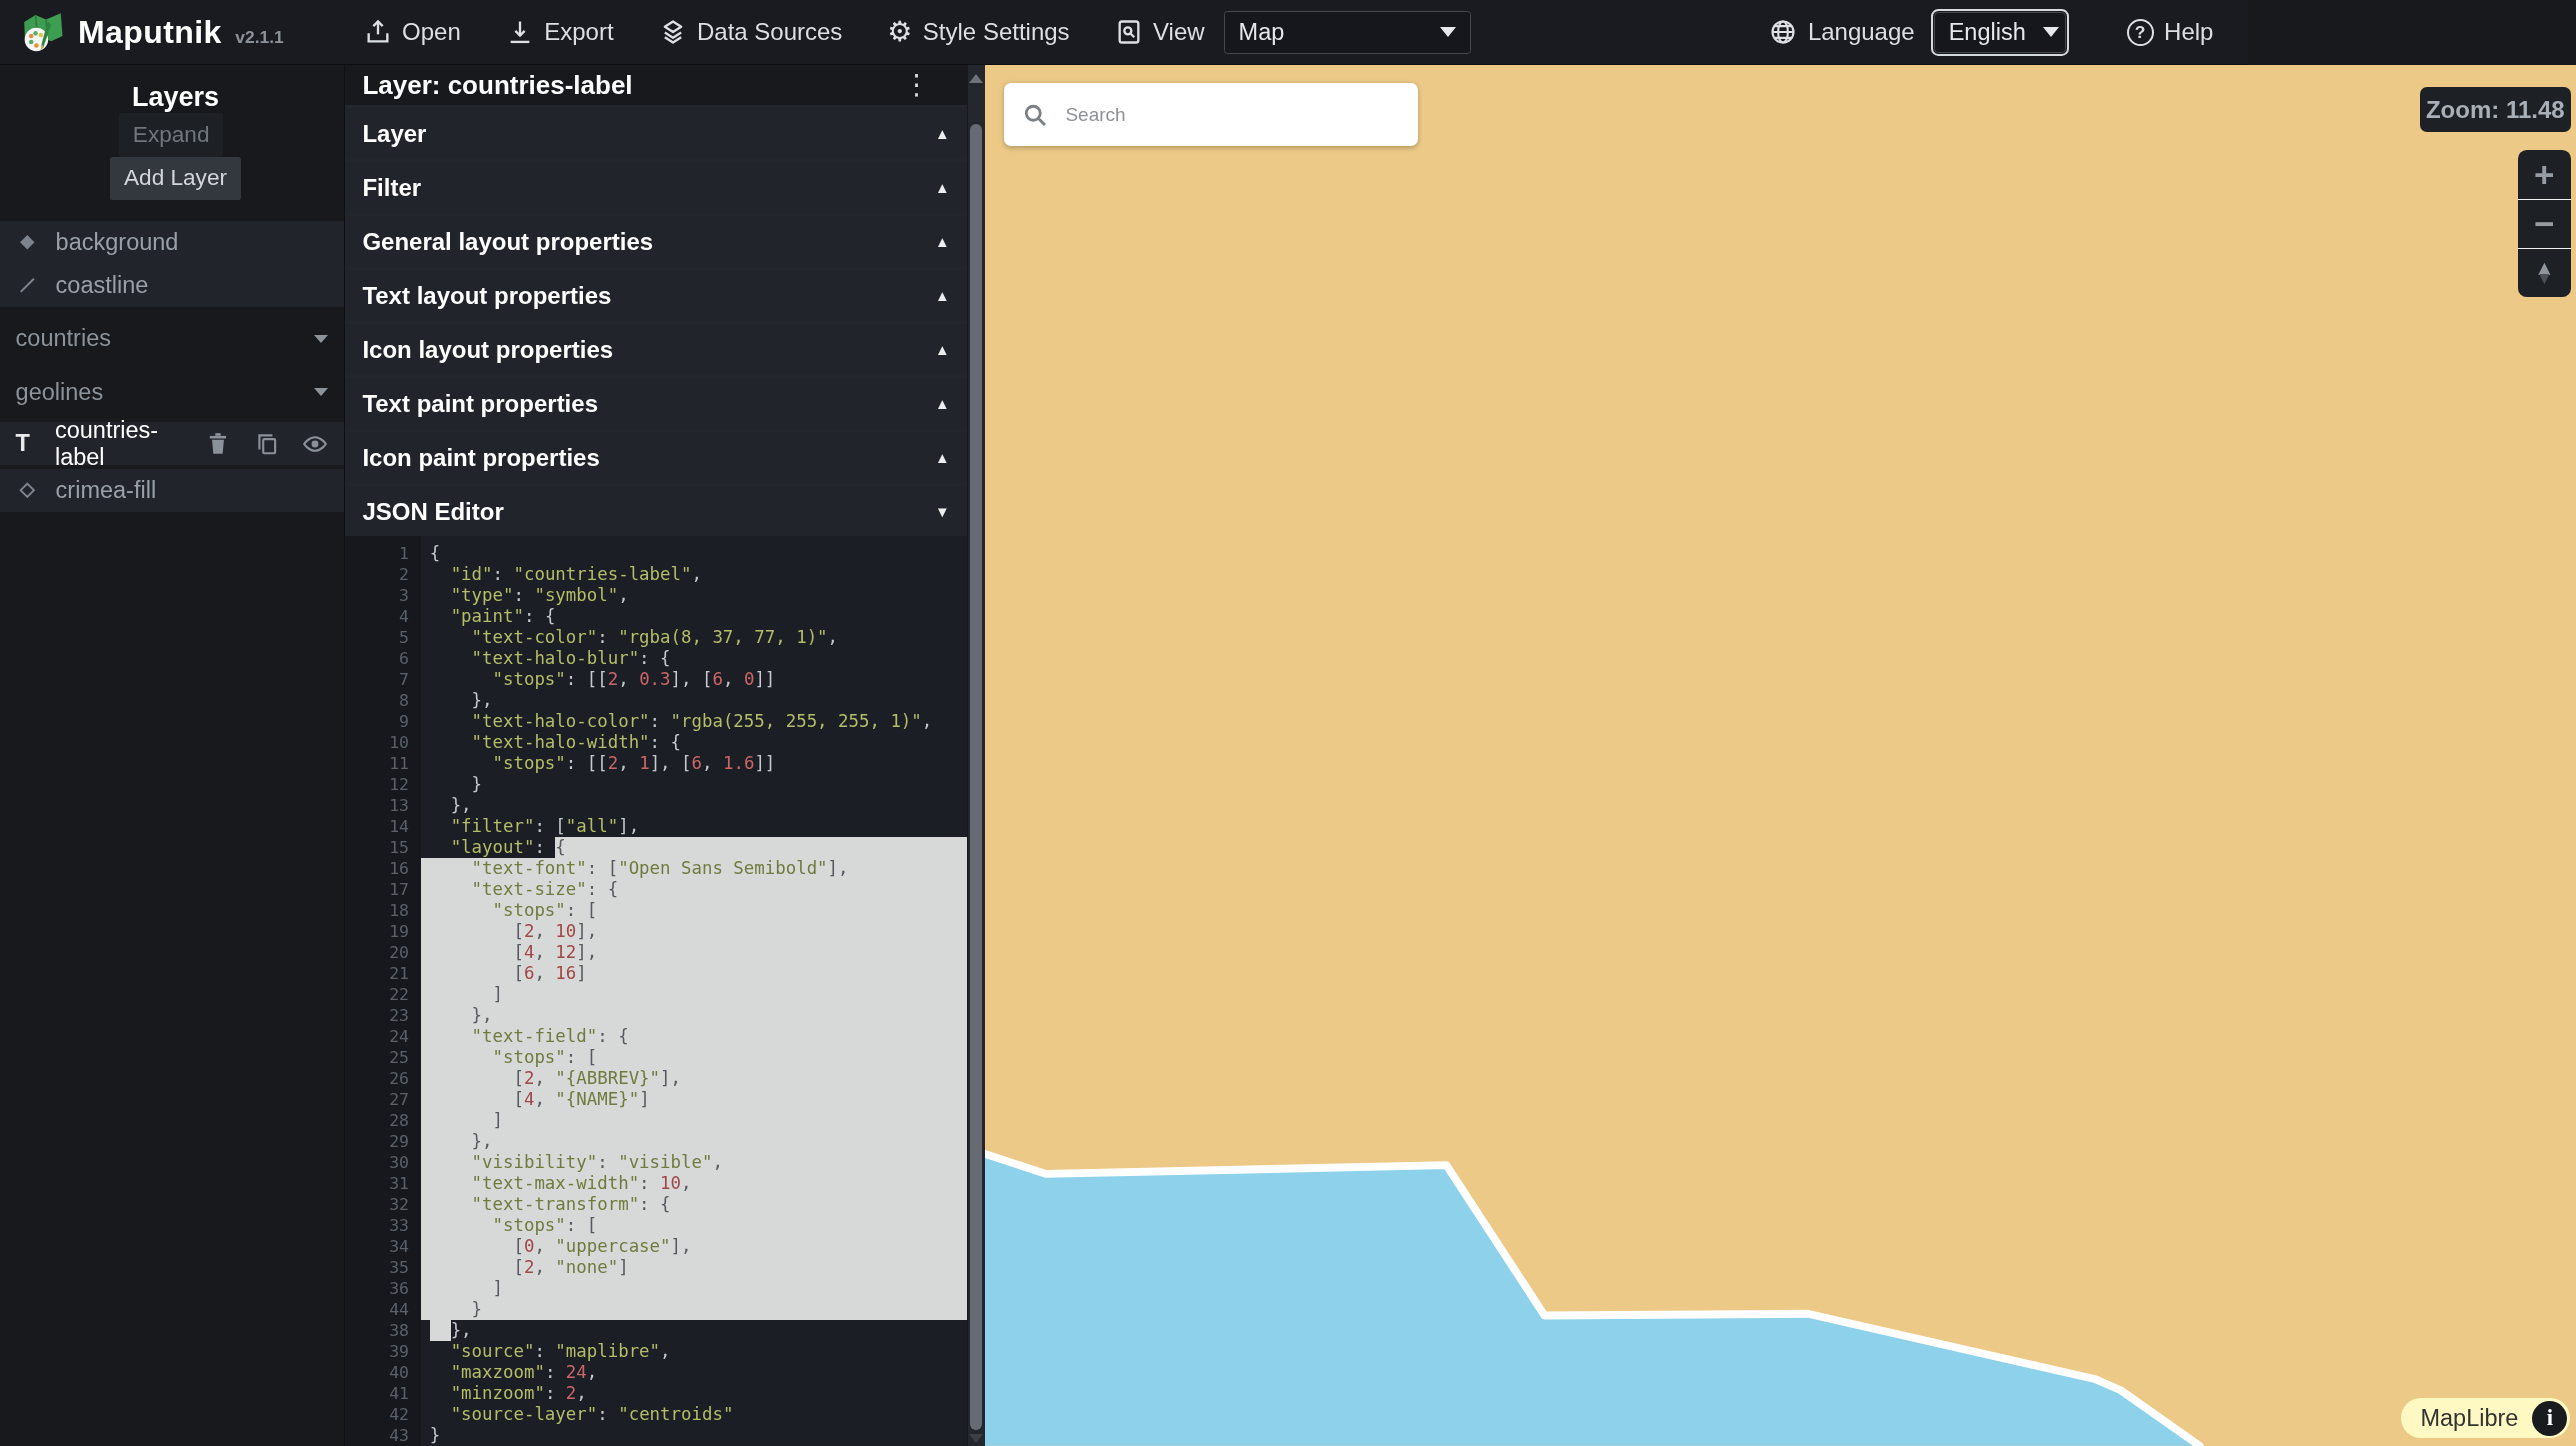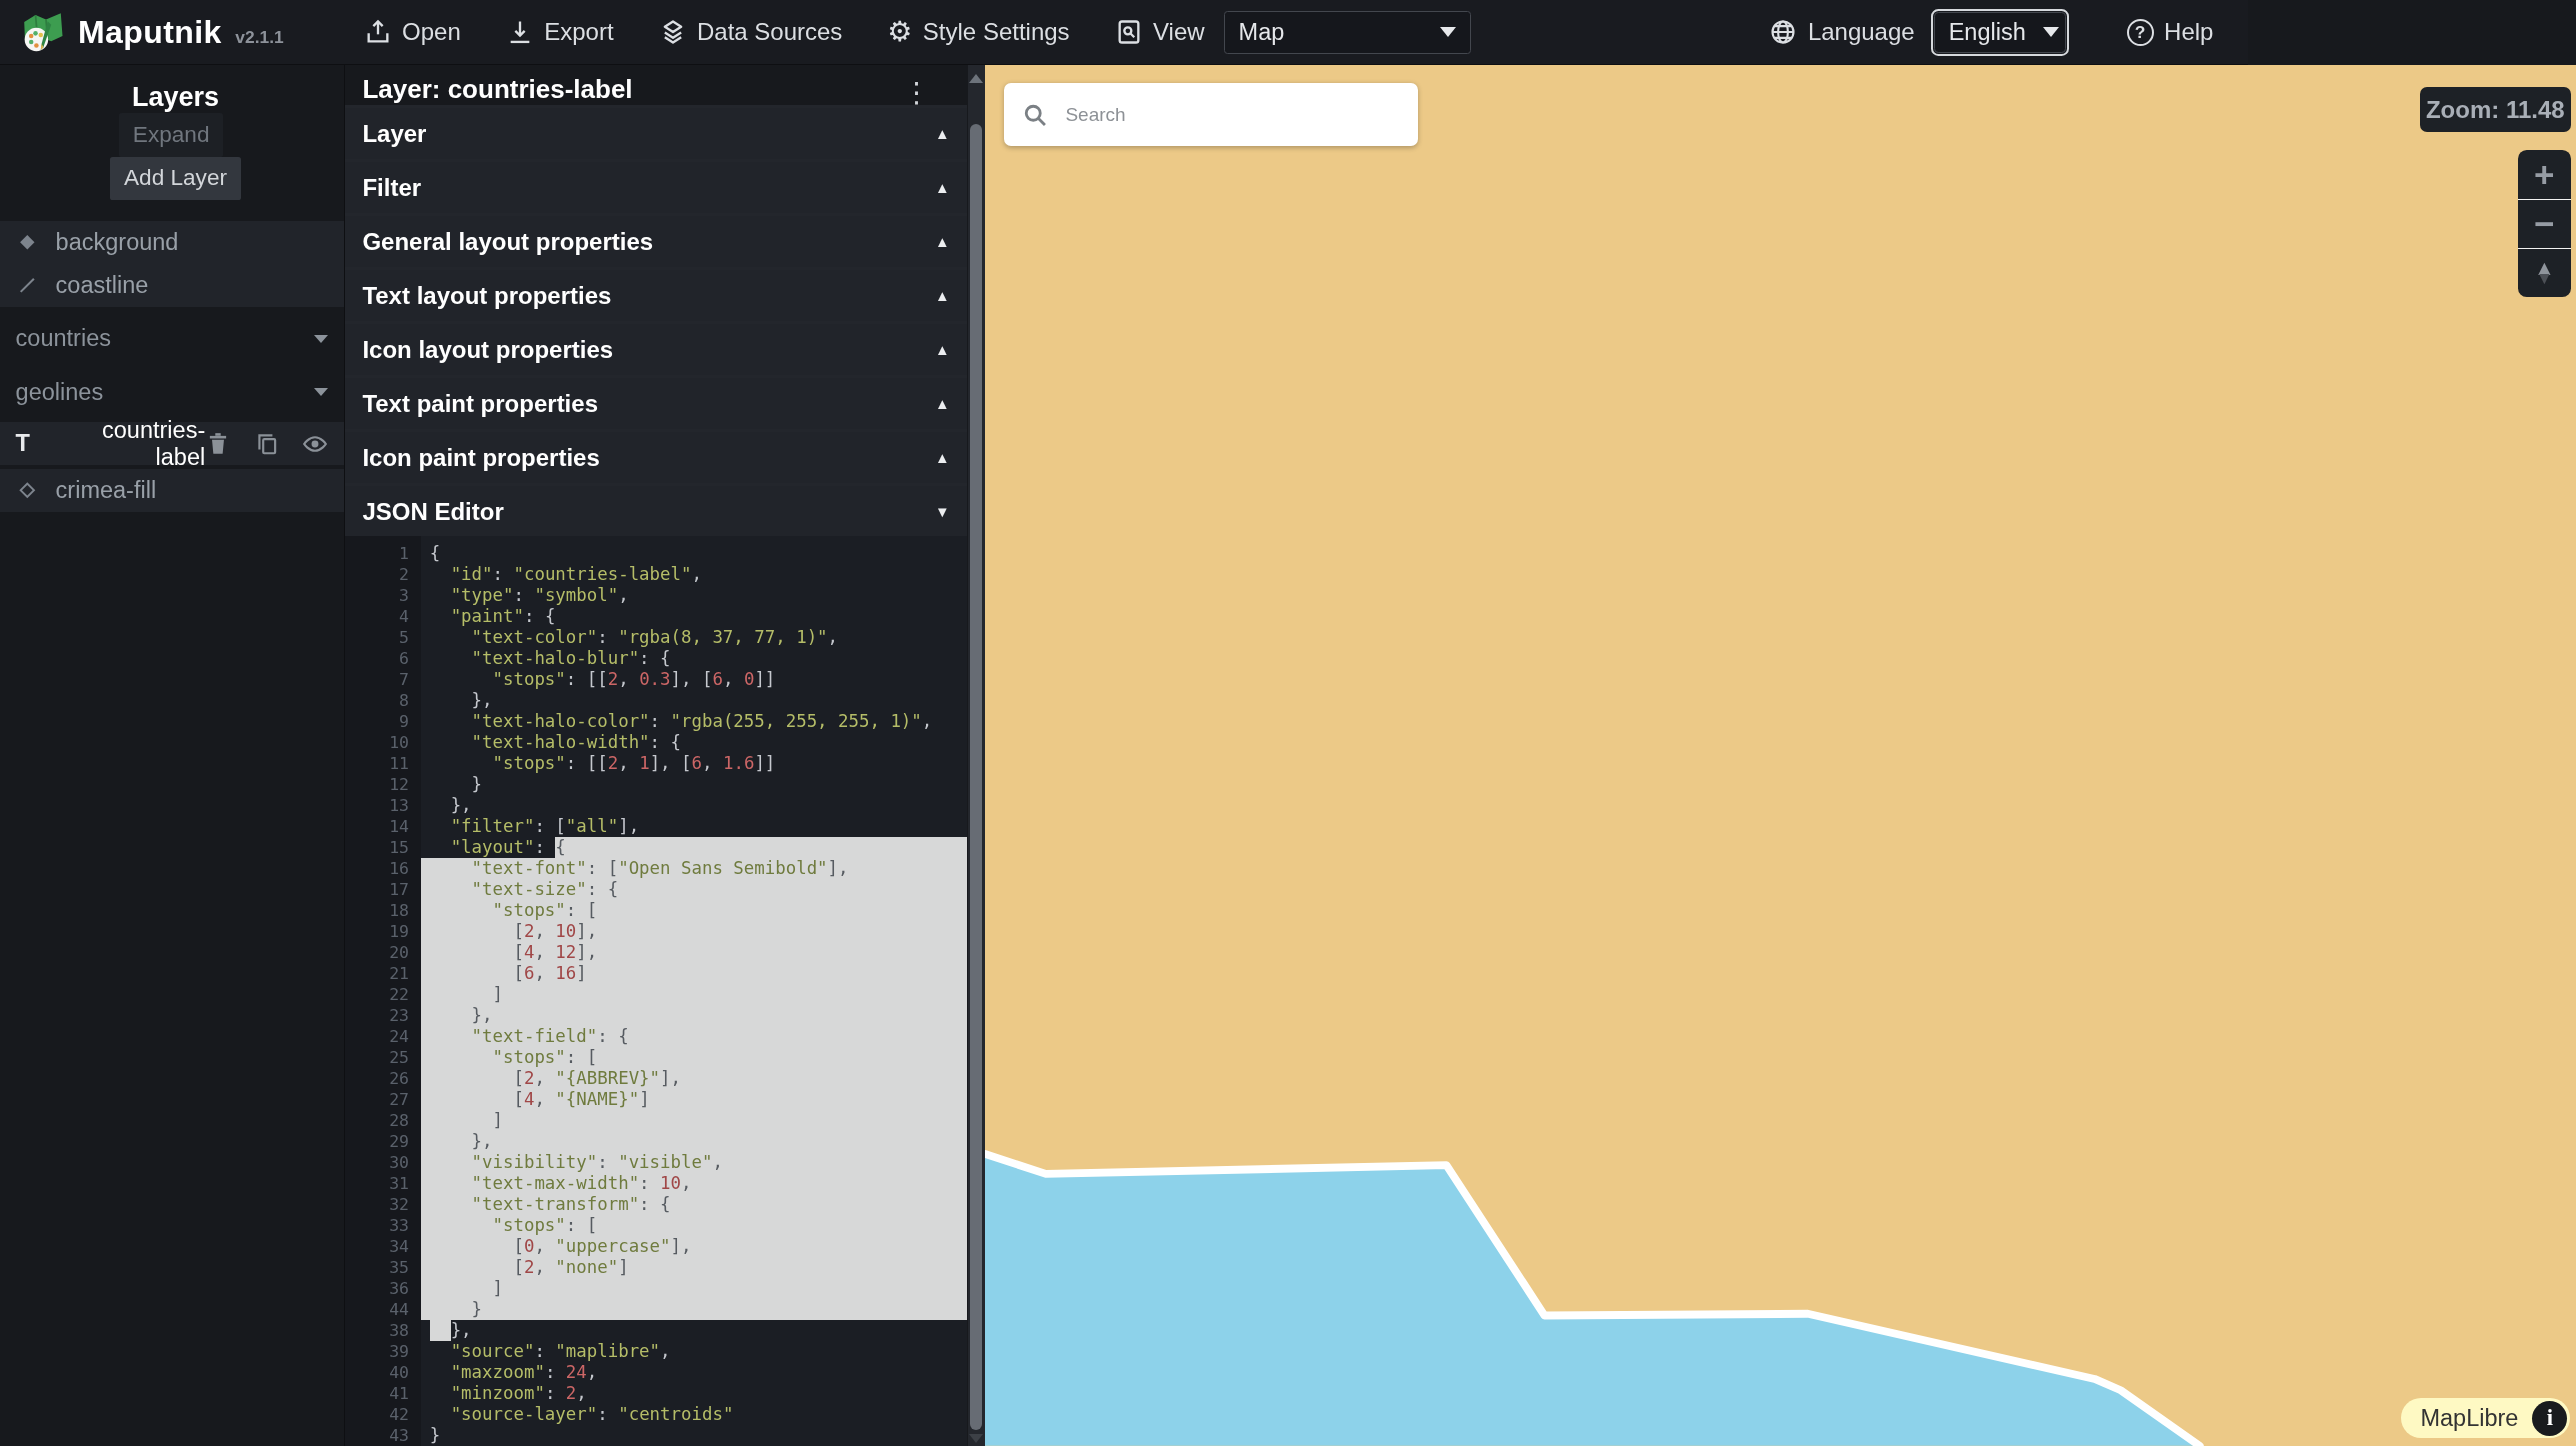--- a/index.html
+++ b/index.html
@@ -33,35 +33,35 @@
   
   .sidebar{position:absolute;left:0;top:65px;width:345px;height:1381px;background:#17191d;
            border-right:1.7px solid #0e0f12;}
   .side-head{display:flex;align-items:center;padding:17.4px 10.4px 10.4px 17.4px;flex-direction:column;}
   .side-title{color:#fff;font-size:27px;font-weight:bold;flex:1;}
   .btn{font-size:22.6px;padding:8.7px 14px;border-radius:2.6px;cursor:pointer;border:none;white-space:nowrap;}
   .btn-ghost{background:#1d2025;color:#70767e;margin-right:8.7px;}
   .btn-solid{background:#33373e;color:#d3d6da;}
   .layer-list{margin-top:10.4px;}
   .lrow{height:43px;display:flex;align-items:center;padding:0 15.6px;font-size:23.5px;color:#99a0a8;cursor:pointer;}
-  .lrow.item{background:#21242a;text-align:right;}
+  .lrow.item{background:#21242a;}
   .lrow.group{color:#8c939b;margin:10.4px 0 8.7px 0;}
   .lrow.selected{color:#ffffff;margin-bottom:3.5px;}
   .type-ic{width:40px;display:flex;align-items:center;color:#7d848d;}
   .type-ic svg{width:22.6px;height:22.6px;}
   .type-ic .tglyph{font-weight:bold;font-size:23.5px;color:#9aa1a9;}
   .lrow.selected .type-ic .tglyph{color:#e8eaec;}
   .acts{margin-left:auto;display:flex;gap:22.6px;color:#8b9198;}
   .acts svg{width:26px;height:26px;}
   .gcaret{margin-left:auto;width:0;height:0;border-left:7.8px solid transparent;border-right:7.8px solid transparent;
           border-top:8.7px solid #8c939b;}
 
   
   .panel{position:absolute;left:345px;top:65px;width:640px;height:1381px;background:#17191d;}
-  .pp-head{height:40px;display:flex;align-items:flex-end;padding:0 17.4px;width:622px;}
+  .pp-head{height:40px;display:flex;align-items:center;padding:0 17.4px;width:622px;}
   .pp-title{color:#fff;font-size:26px;font-weight:bold;}
   .kebab{margin-left:auto;margin-right:19px;color:#d2d5da;font-size:28px;line-height:.9;cursor:pointer;}
   .sec{height:54px;border-top:3.5px solid #23262c;background:#21242a;display:flex;align-items:center;
        padding:0 17.4px;width:622px;color:#fff;font-weight:bold;font-size:24px;cursor:pointer;}
   .scaret{margin-left:auto;font-size:14.8px;color:#eceef0;}
 
   .editor{position:absolute;left:0;top:471px;bottom:0;width:622px;background:#1b1e24;display:flex;
           font-family:"DejaVu Sans Mono",monospace;cursor:text;}
   .gutter{width:76px;background:#16181d;color:#5a616b;font-size:16.5px;line-height:21px;text-align:right;
           padding:7px 12px 0 0;flex:none;}

